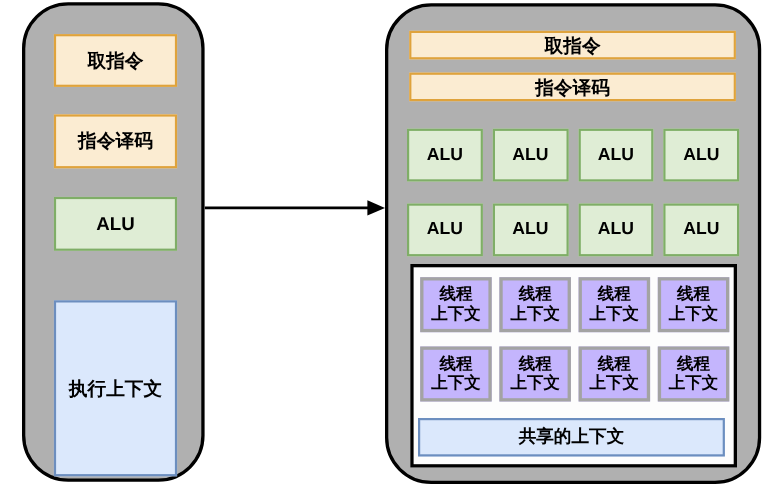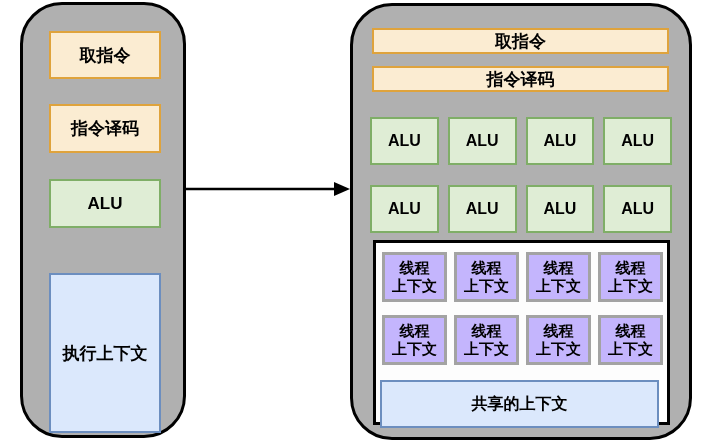--- a/index.html
+++ b/index.html
@@ -107,21 +107,21 @@
     text-align: center;
     font-size: 15px;
     line-height: 1.2;
     white-space: pre-line;
   }
   .shared-ctx {
     position: absolute;
     left: 4px;
     top: 137px;
     width: 279px;
-    height: 48px;
+    height: 35px;
     box-sizing: border-box;
     background: #dbe8fc;
     border: 2px solid #6c8ebf;
     display: flex;
     align-items: center;
     justify-content: center;
     font-size: 16px;
   }
 </style>
 </head>

